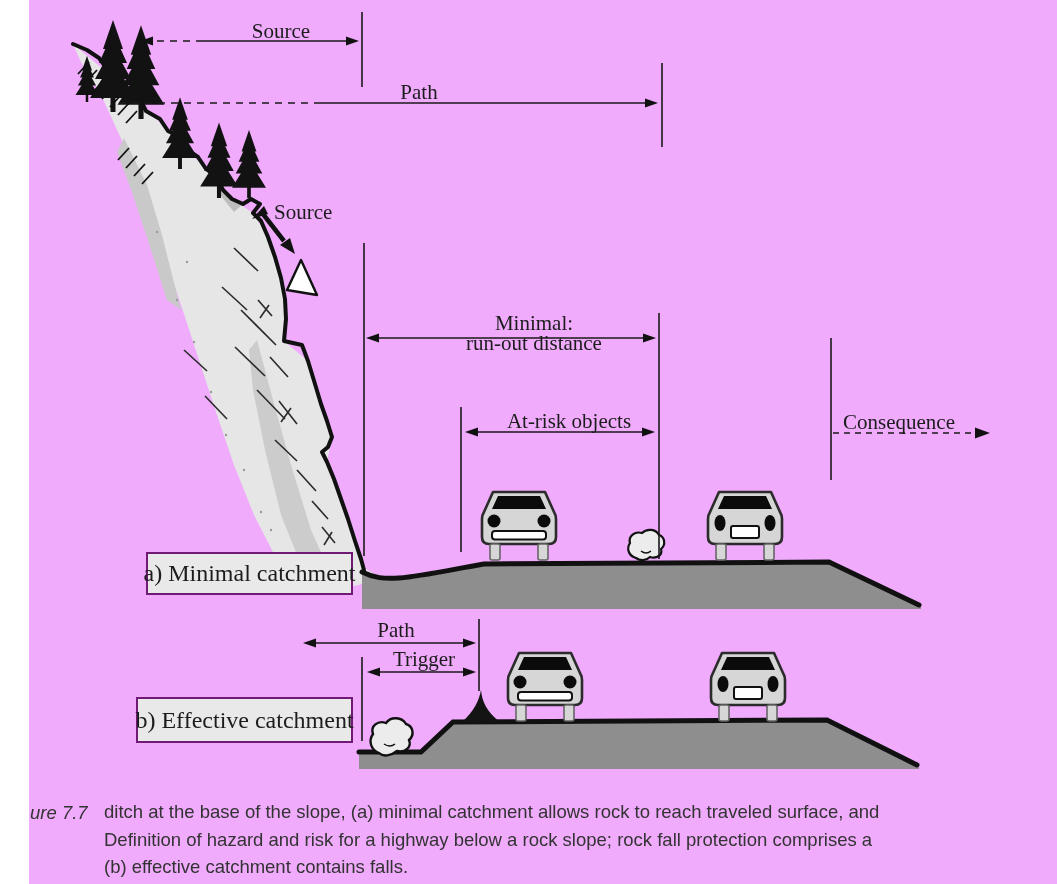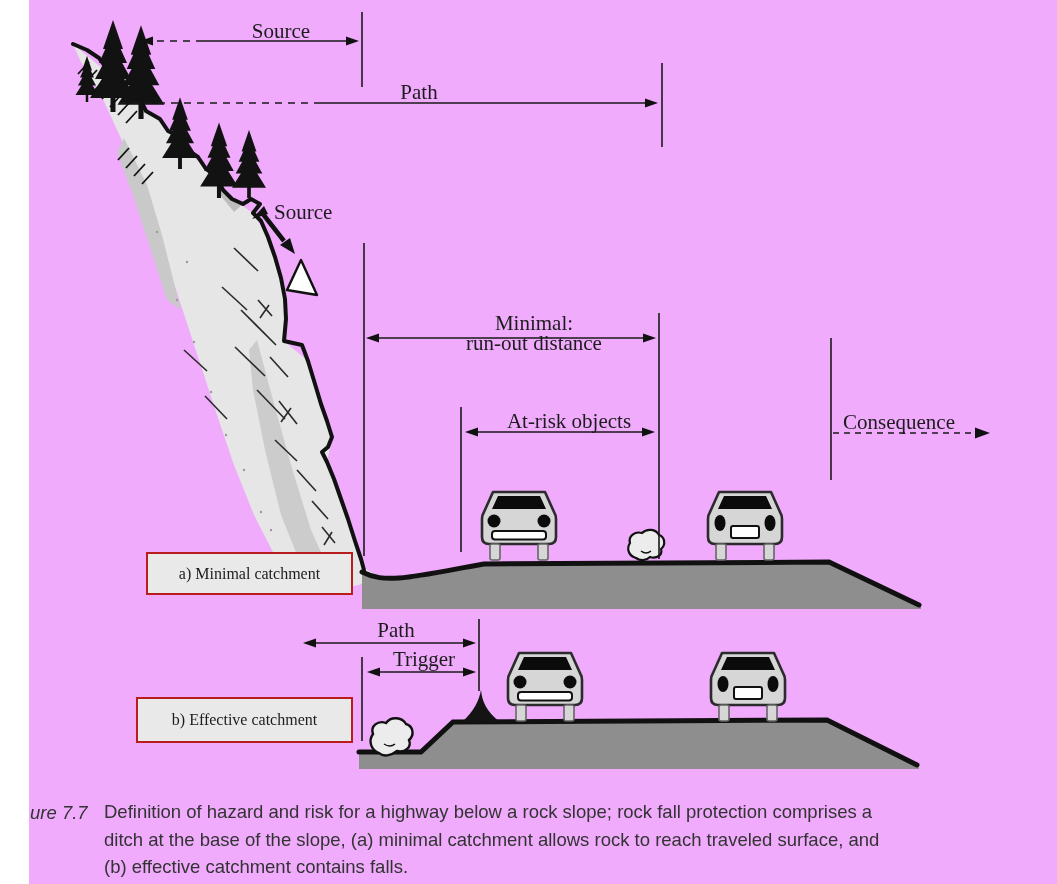--- a/index.html
+++ b/index.html
@@ -1,22 +1,22 @@
 <!DOCTYPE html>
 <html><head>
 <meta charset="utf-8">
 <style>
   html,body{margin:0;padding:0;background:#fff;}
   .stage{position:relative;width:1057px;height:884px;background:#f0abfc;overflow:hidden;
          font-family:"Liberation Serif","DejaVu Serif",serif;margin-left:29px;}
   .stage svg{position:absolute;left:0;top:0;}
   .lbl{position:absolute;color:#1c1c1c;font-size:21px;line-height:1.05;white-space:nowrap;}
   .center{text-align:center;}
-  .labelbox{position:absolute;background:#e9e9e9;border:2px solid #b91c1c;color:#1c1c1c;
-            font-size:16px;display:flex;align-items:center;justify-content:center;white-space:nowrap;}
+  .labelbox{position:absolute;background:#e9e9e9;border:2px solid #701a75;color:#1c1c1c;
+            font-size:24px;display:flex;align-items:center;justify-content:center;white-space:nowrap;}
   .caption{position:absolute;left:0;top:798px;width:1057px;color:#333;
            font-family:"Liberation Sans","DejaVu Sans",sans-serif;font-size:18.5px;line-height:27.5px;}
   .caption .fig-label{position:absolute;left:1px;top:1px;font-style:italic;}
   .caption .cap-lines{position:absolute;left:75px;top:0;white-space:nowrap;}
 </style>
 </head>
 <body>
 
 <div class="stage">
 
@@ -215,19 +215,19 @@
 <div class="lbl" style="left:814px;top:411px;">Consequence</div>
 <div class="lbl center" style="left:330px;top:619px;width:74px;">Path</div>
 <div class="lbl center" style="left:352px;top:648px;width:86px;">Trigger</div>
 
 <div class="labelbox" style="left:117px;top:552px;width:203px;height:39px;">a) Minimal catchment</div>
 <div class="labelbox" style="left:107px;top:697px;width:213px;height:42px;">b) Effective catchment</div>
 
 <div class="caption">
   <span class="fig-label">ure 7.7</span>
   <div class="cap-lines">
+    <div>ditch at the base of the slope, (a) minimal catchment allows rock to reach traveled surface, and</div>
     <div>Definition of hazard and risk for a highway below a rock slope; rock fall protection comprises a</div>
-    <div>ditch at the base of the slope, (a) minimal catchment allows rock to reach traveled surface, and</div>
     <div>(b) effective catchment contains falls.</div>
   </div>
 </div>
 
 </div>
 
 </body></html>

